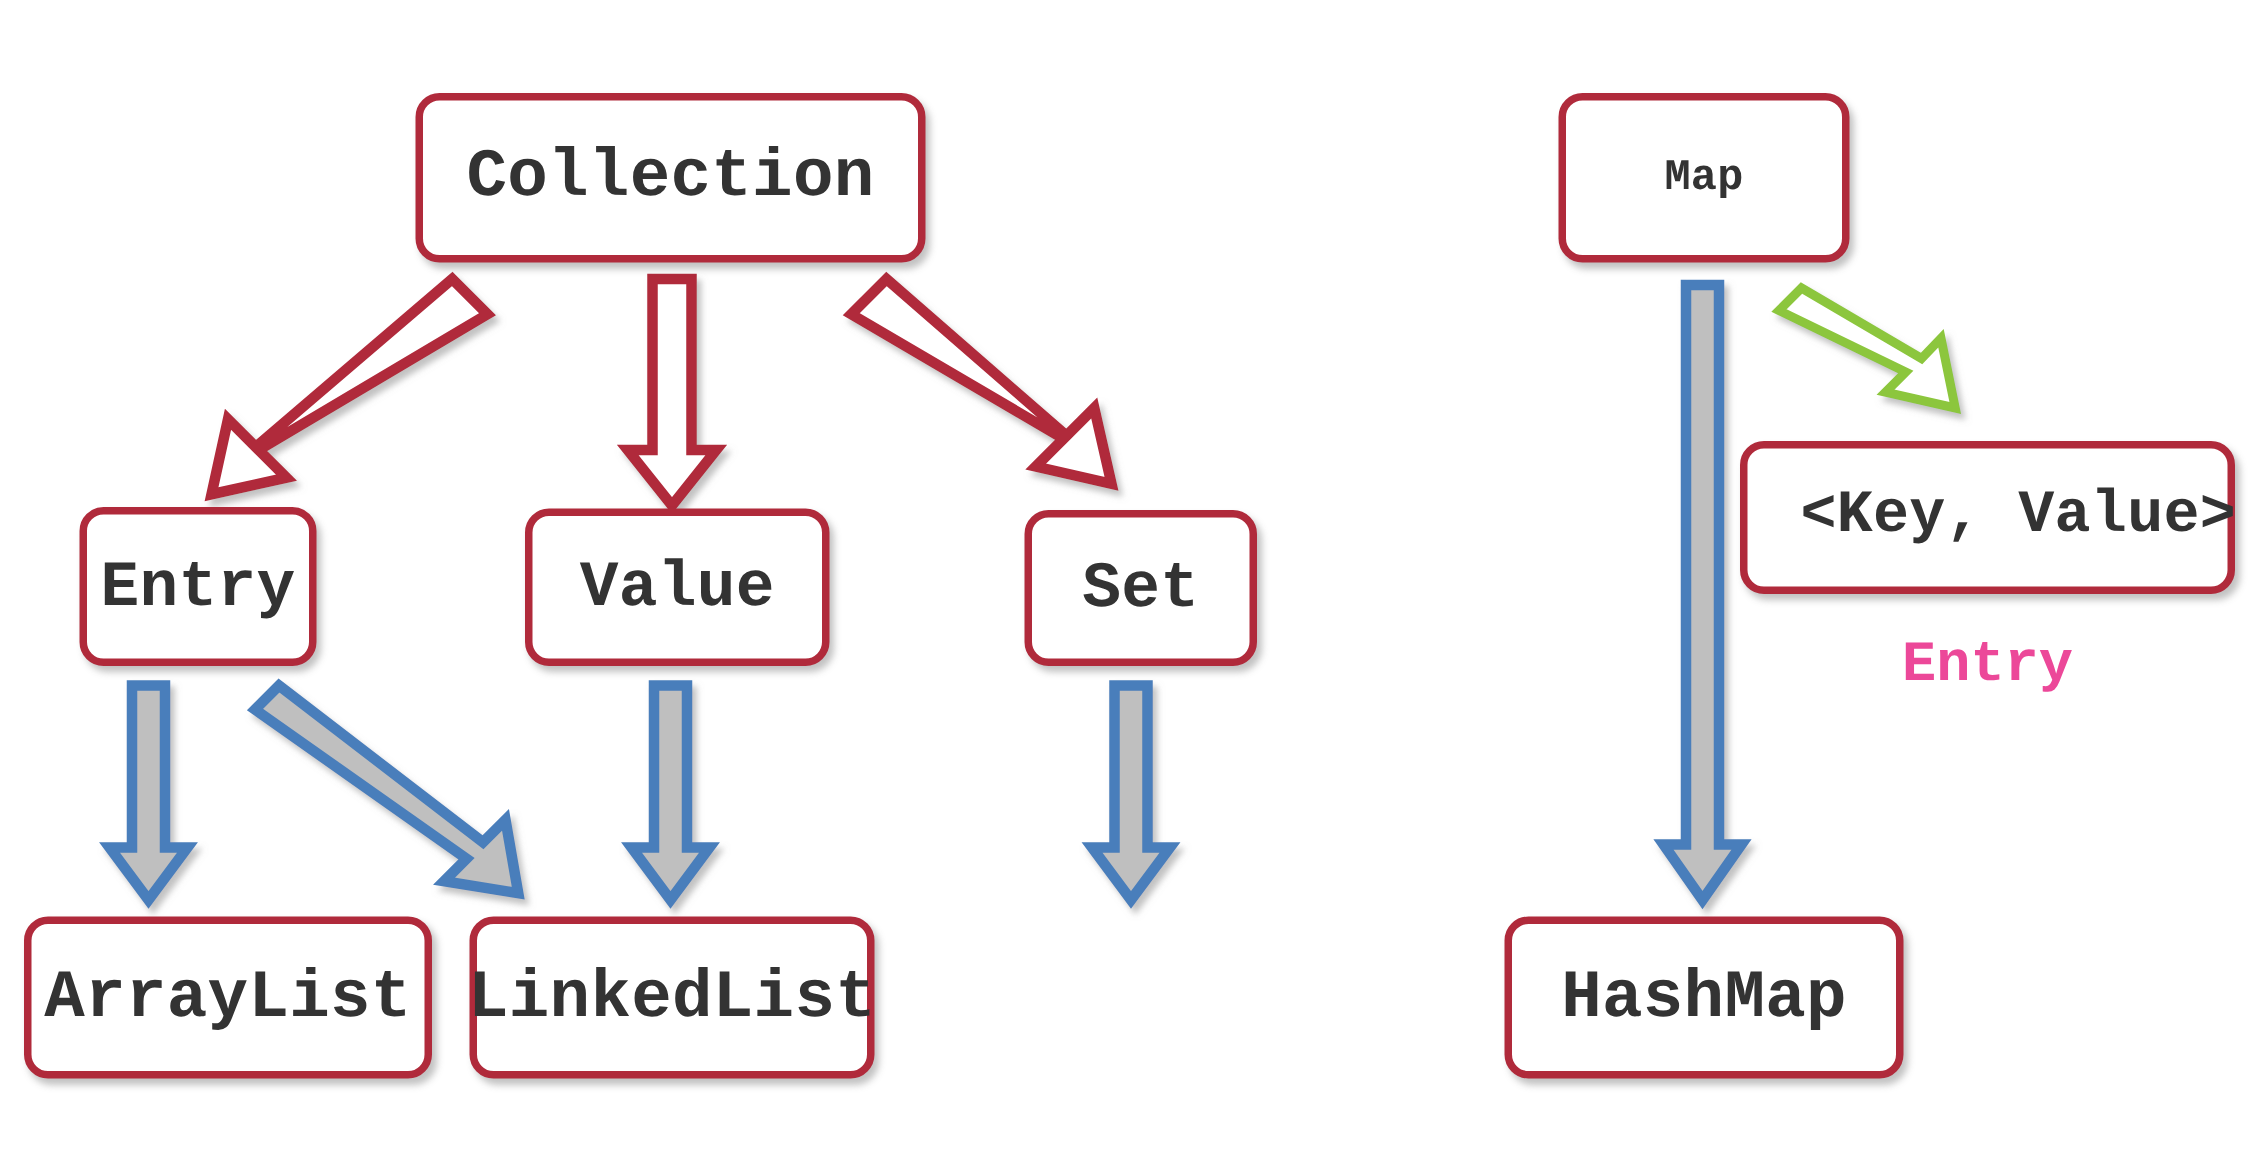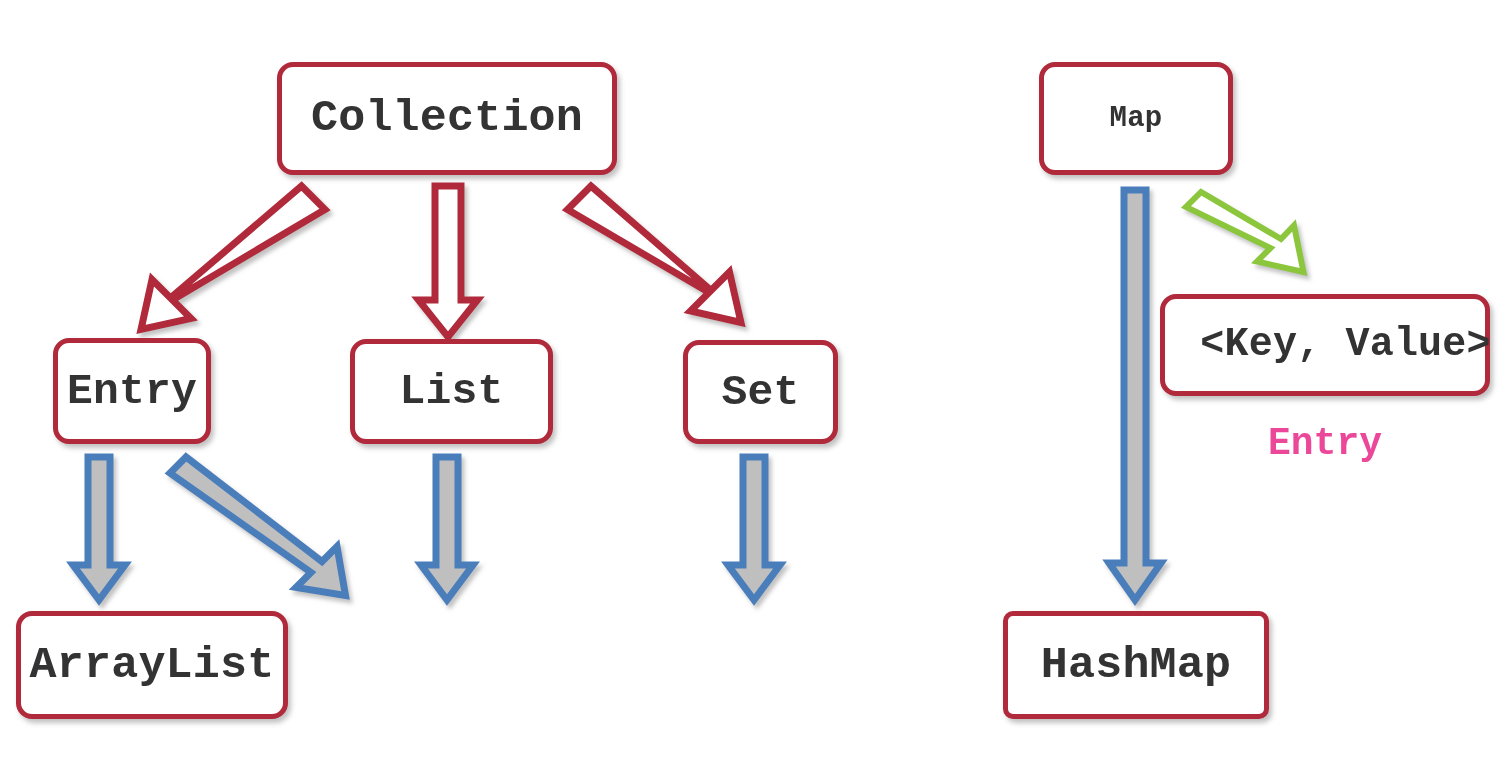--- a/index.html
+++ b/index.html
@@ -115,42 +115,45 @@
 
   <div class="node" style="left:277px; top:62px; width:340px; height:113px; font-size:45px;">
     <span class="node-label">Collection</span>
   </div>
 
   <div class="node" style="left:53px; top:338px; width:158px; height:106px; font-size:43px;">
     <span class="node-label">Entry</span>
   </div>
 
   <div class="node" style="left:350px; top:339px; width:203px; height:105px; font-size:43px;">
-    <span class="node-label">List</span>
+    <span class="node-label">Value</span>
   </div>
 
   <div class="node" style="left:683px; top:340px; width:155px; height:104px; font-size:43px;">
     <span class="node-label">Set</span>
   </div>
 
   <div class="node" style="left:16px; top:611px; width:272px; height:108px; font-size:45px;">
     <span class="node-label">ArrayList</span>
   </div>
 
+  <div class="node" style="left:313px; top:611px; width:270px; height:108px; font-size:45px;">
+    <span class="node-label">LinkedList</span>
+  </div>
 
 
   <div class="node" style="left:1039px; top:62px; width:194px; height:113px; font-size:29px;">
     <span class="node-label">Map</span>
   </div>
 
   <div class="node" style="left:1160px; top:294px; width:330px; height:102px; font-size:40px;padding-left:41px;">
     <span class="node-label">&lt;Key, Value&gt;</span>
   </div>
 
-  <div class="node" style="left:1003px; top:611px; width:266px; height:108px; font-size:45px;border-radius:10px;">
+  <div class="node" style="left:1003px; top:611px; width:266px; height:108px; font-size:45px;">
     <span class="node-label">HashMap</span>
   </div>
 
   <div class="free-label" style="left:1325px; top:422px; transform:translateX(-50%); font-size:38px;">
     <span class="line">Entry</span>
   </div>
 
 </div>
 
 </body></html>

